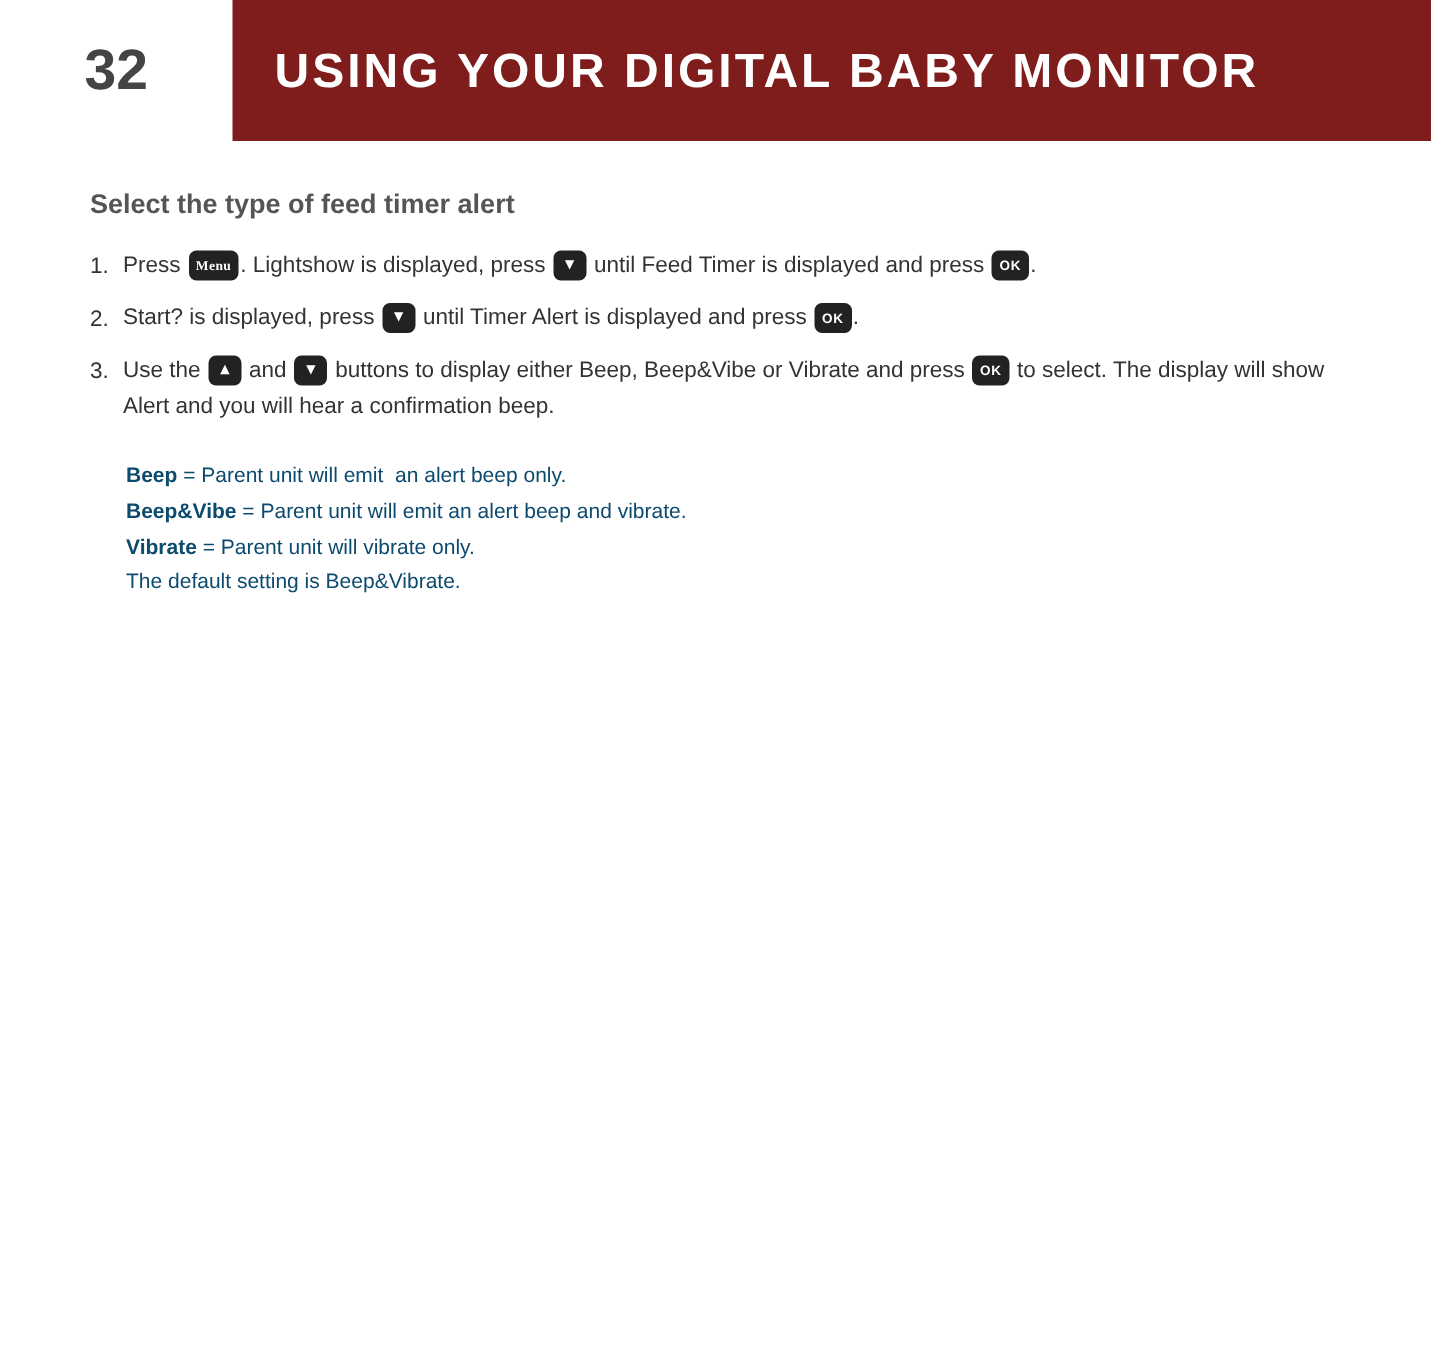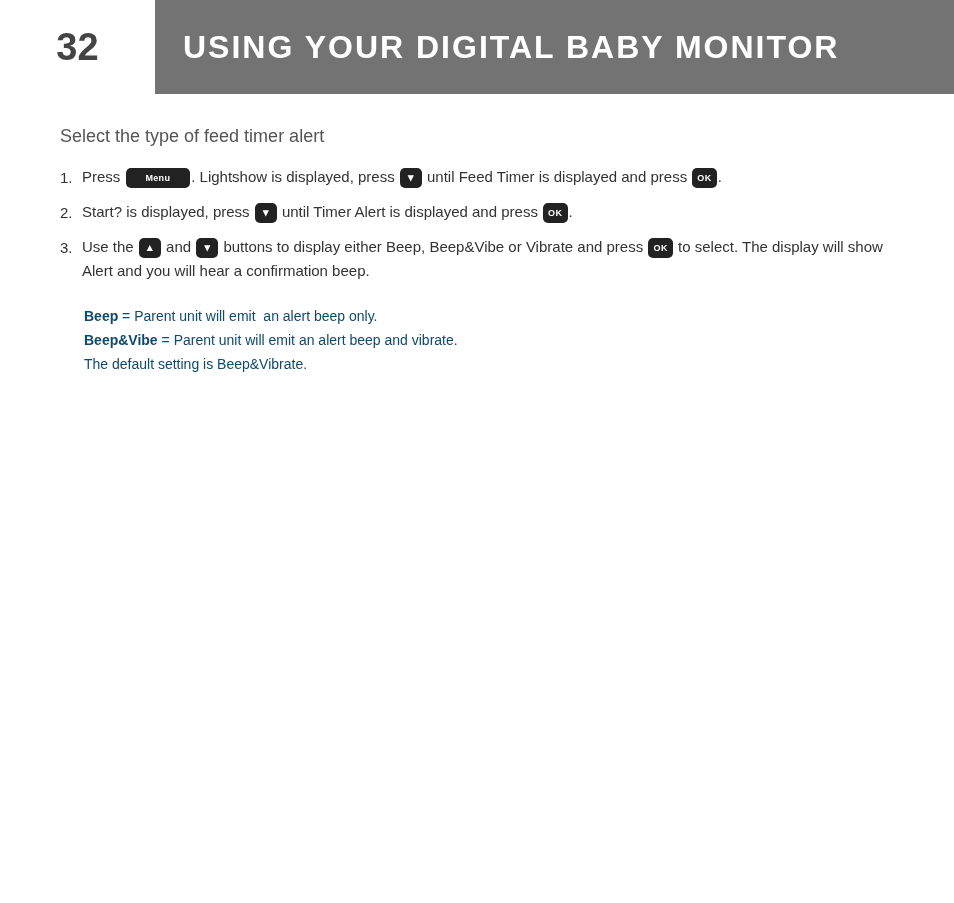--- a/index.html
+++ b/index.html
@@ -25,41 +25,41 @@
       display: flex;
       align-items: center;
       justify-content: center;
       font-size: 38px;
       font-weight: bold;
       color: #444;
       background: #fff;
     }
     .header-title-bar {
       flex: 1;
-      background: #737373;
+      background: #7f1d1d;
       display: flex;
       align-items: center;
       padding-left: 28px;
     }
     .header-title-bar span {
       color: #fff;
       font-size: 32px;
       font-weight: 900;
       letter-spacing: 2px;
       text-transform: uppercase;
     }
 
     
     .content {
       padding: 32px 60px 30px 60px;
     }
 
     .section-title {
       font-size: 18px;
-      font-weight: normal;
+      font-weight: bold;
       color: #555;
       margin-bottom: 18px;
     }
 
     .steps-list {
       list-style: none;
       padding: 0;
       margin-bottom: 22px;
     }
     .steps-list li {
@@ -103,22 +103,23 @@
       font-size: 11px;
       min-width: 22px;
     }
     .btn-badge.ok-btn {
       font-size: 9px;
       min-width: 22px;
       letter-spacing: 0.5px;
     }
     .btn-badge.menu-btn {
       font-size: 9px;
-      padding: 1px 20px;
+      padding: 1px 5px;
       letter-spacing: 0.3px;
+      font-family: Liberation Serif, serif;
     }
 
     strong {
       font-weight: normal;
     }
 
     .options-section {
       margin-top: 10px;
     }
     .options-title {
@@ -179,18 +180,21 @@
 
   <div class="options-section">
     <div class="options-list">
       <p>
         <span class="option-label">Beep</span><span> = Parent unit will emit &nbsp;an alert beep only.</span>
       </p>
       <p>
         <span class="option-label">Beep&amp;Vibe</span><span> = Parent unit will emit an alert beep and vibrate.</span>
       </p>
       <p>
+        <span class="option-label">Vibrate</span><span> = Parent unit will vibrate only.</span>
+      </p>
+      <p>
         <span>The default setting is </span><strong>Beep&amp;Vibrate</strong><span>.</span>
       </p>
     </div>
   </div>
 
 </div>
 
 </body></html>

